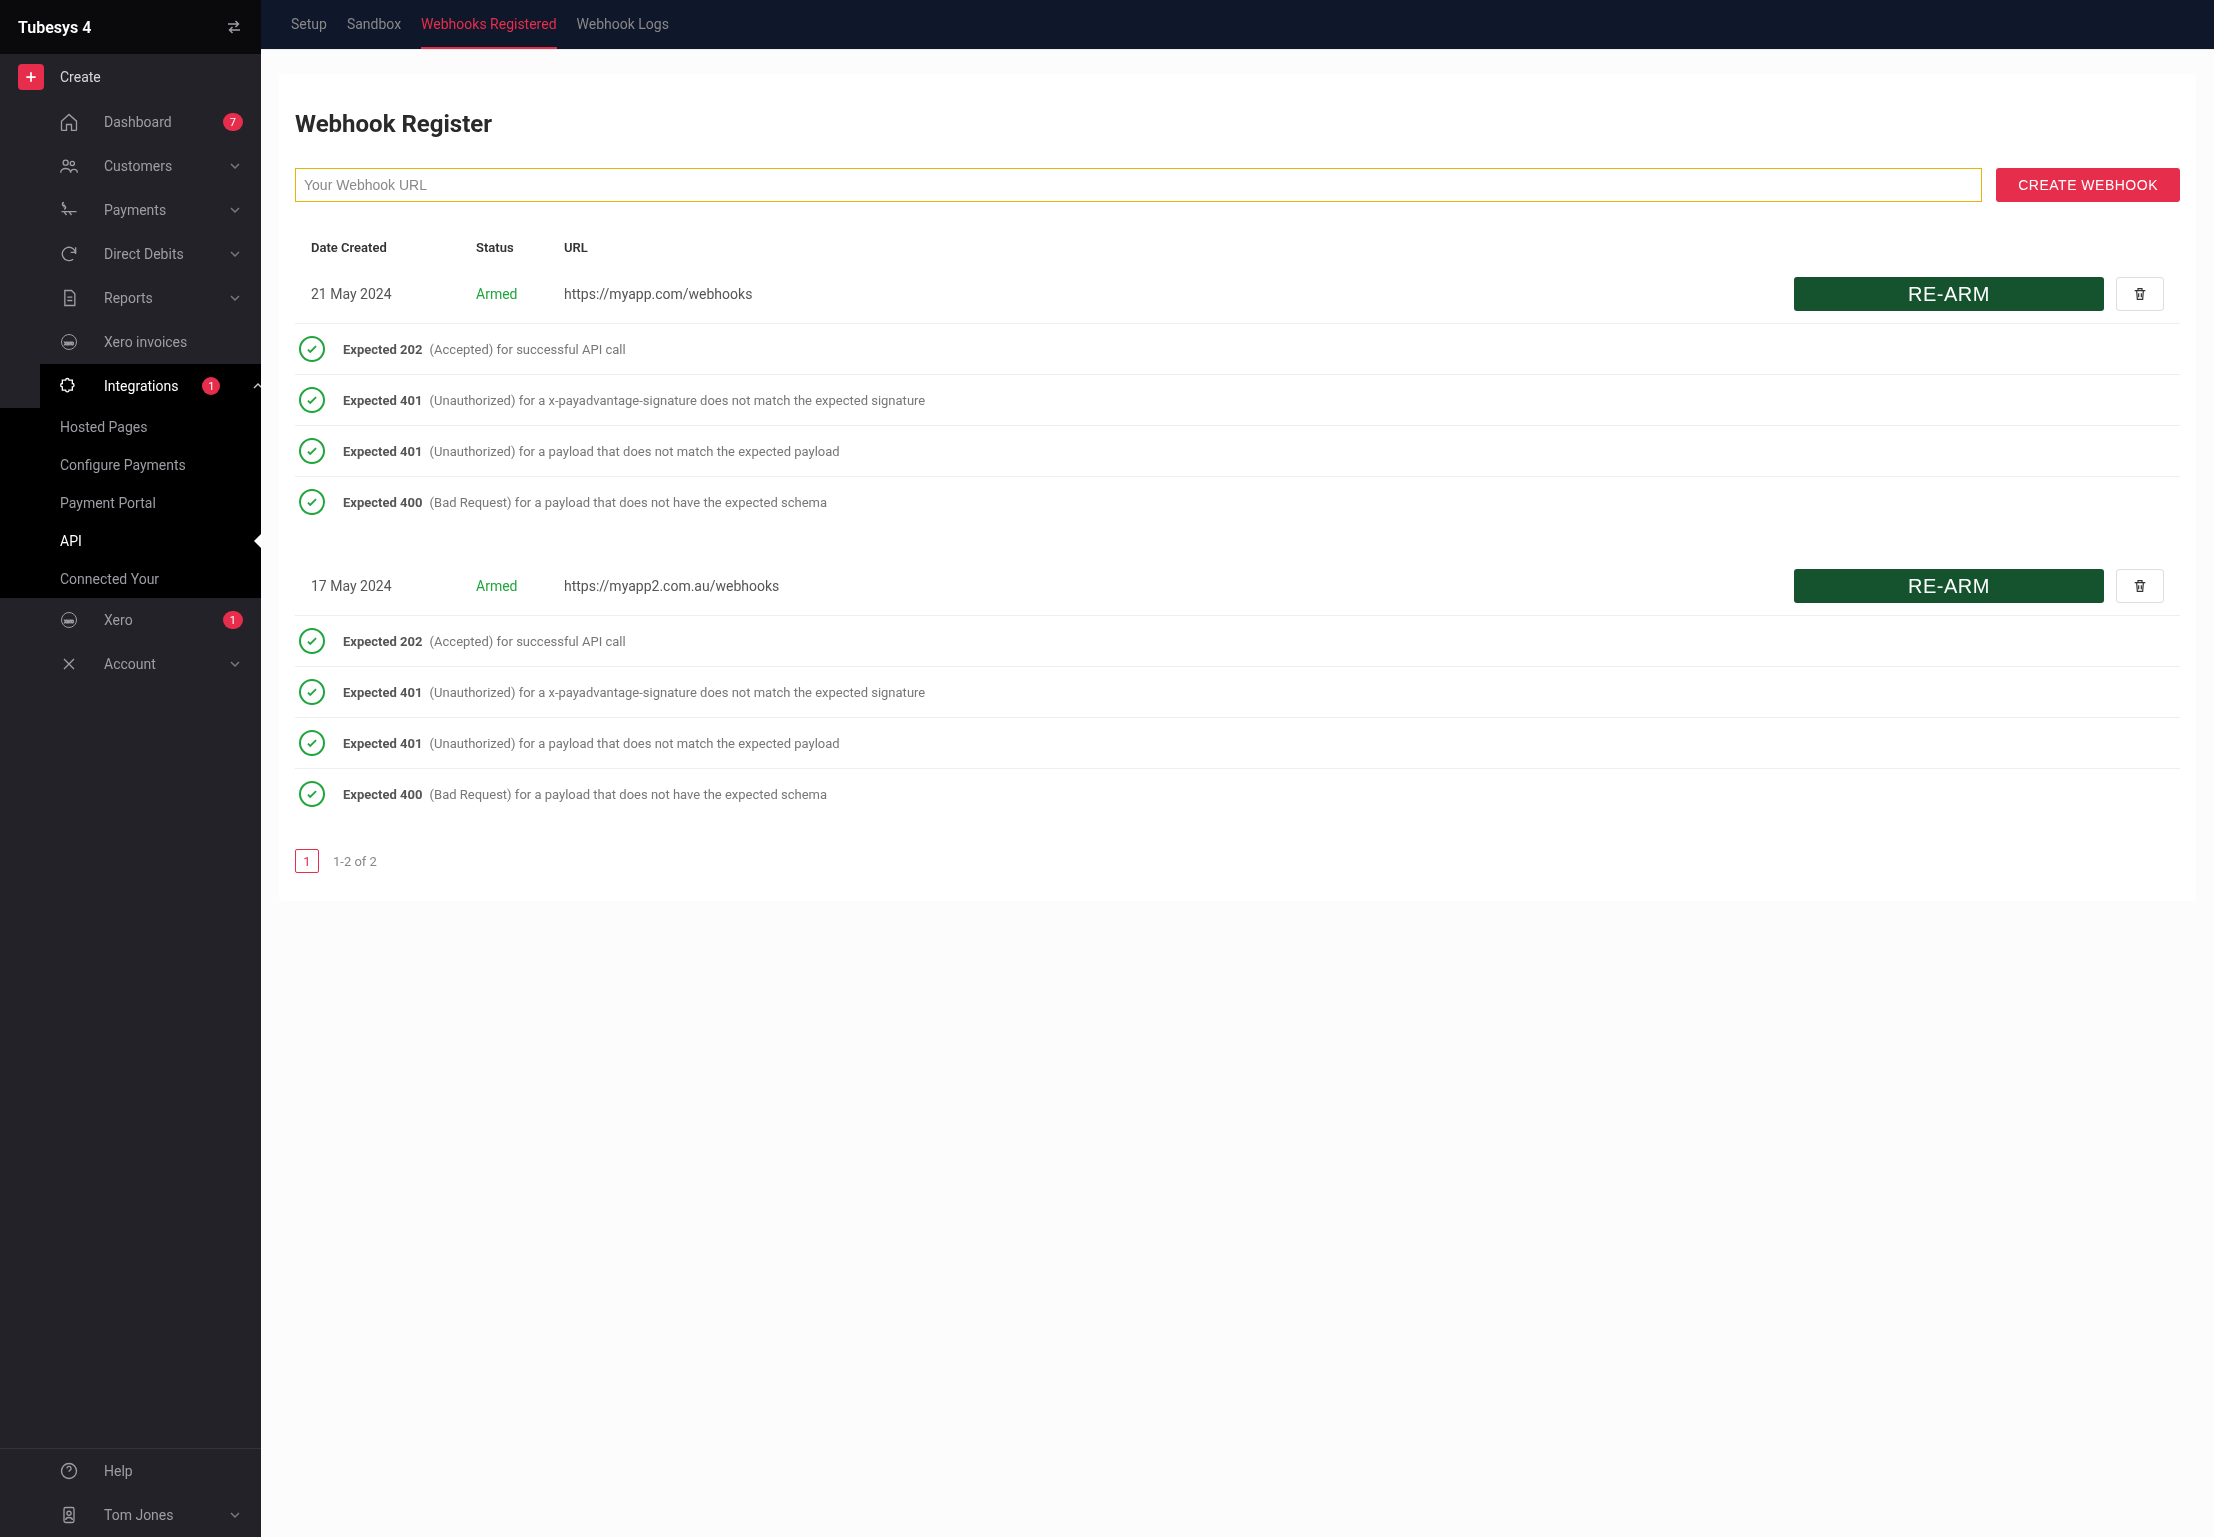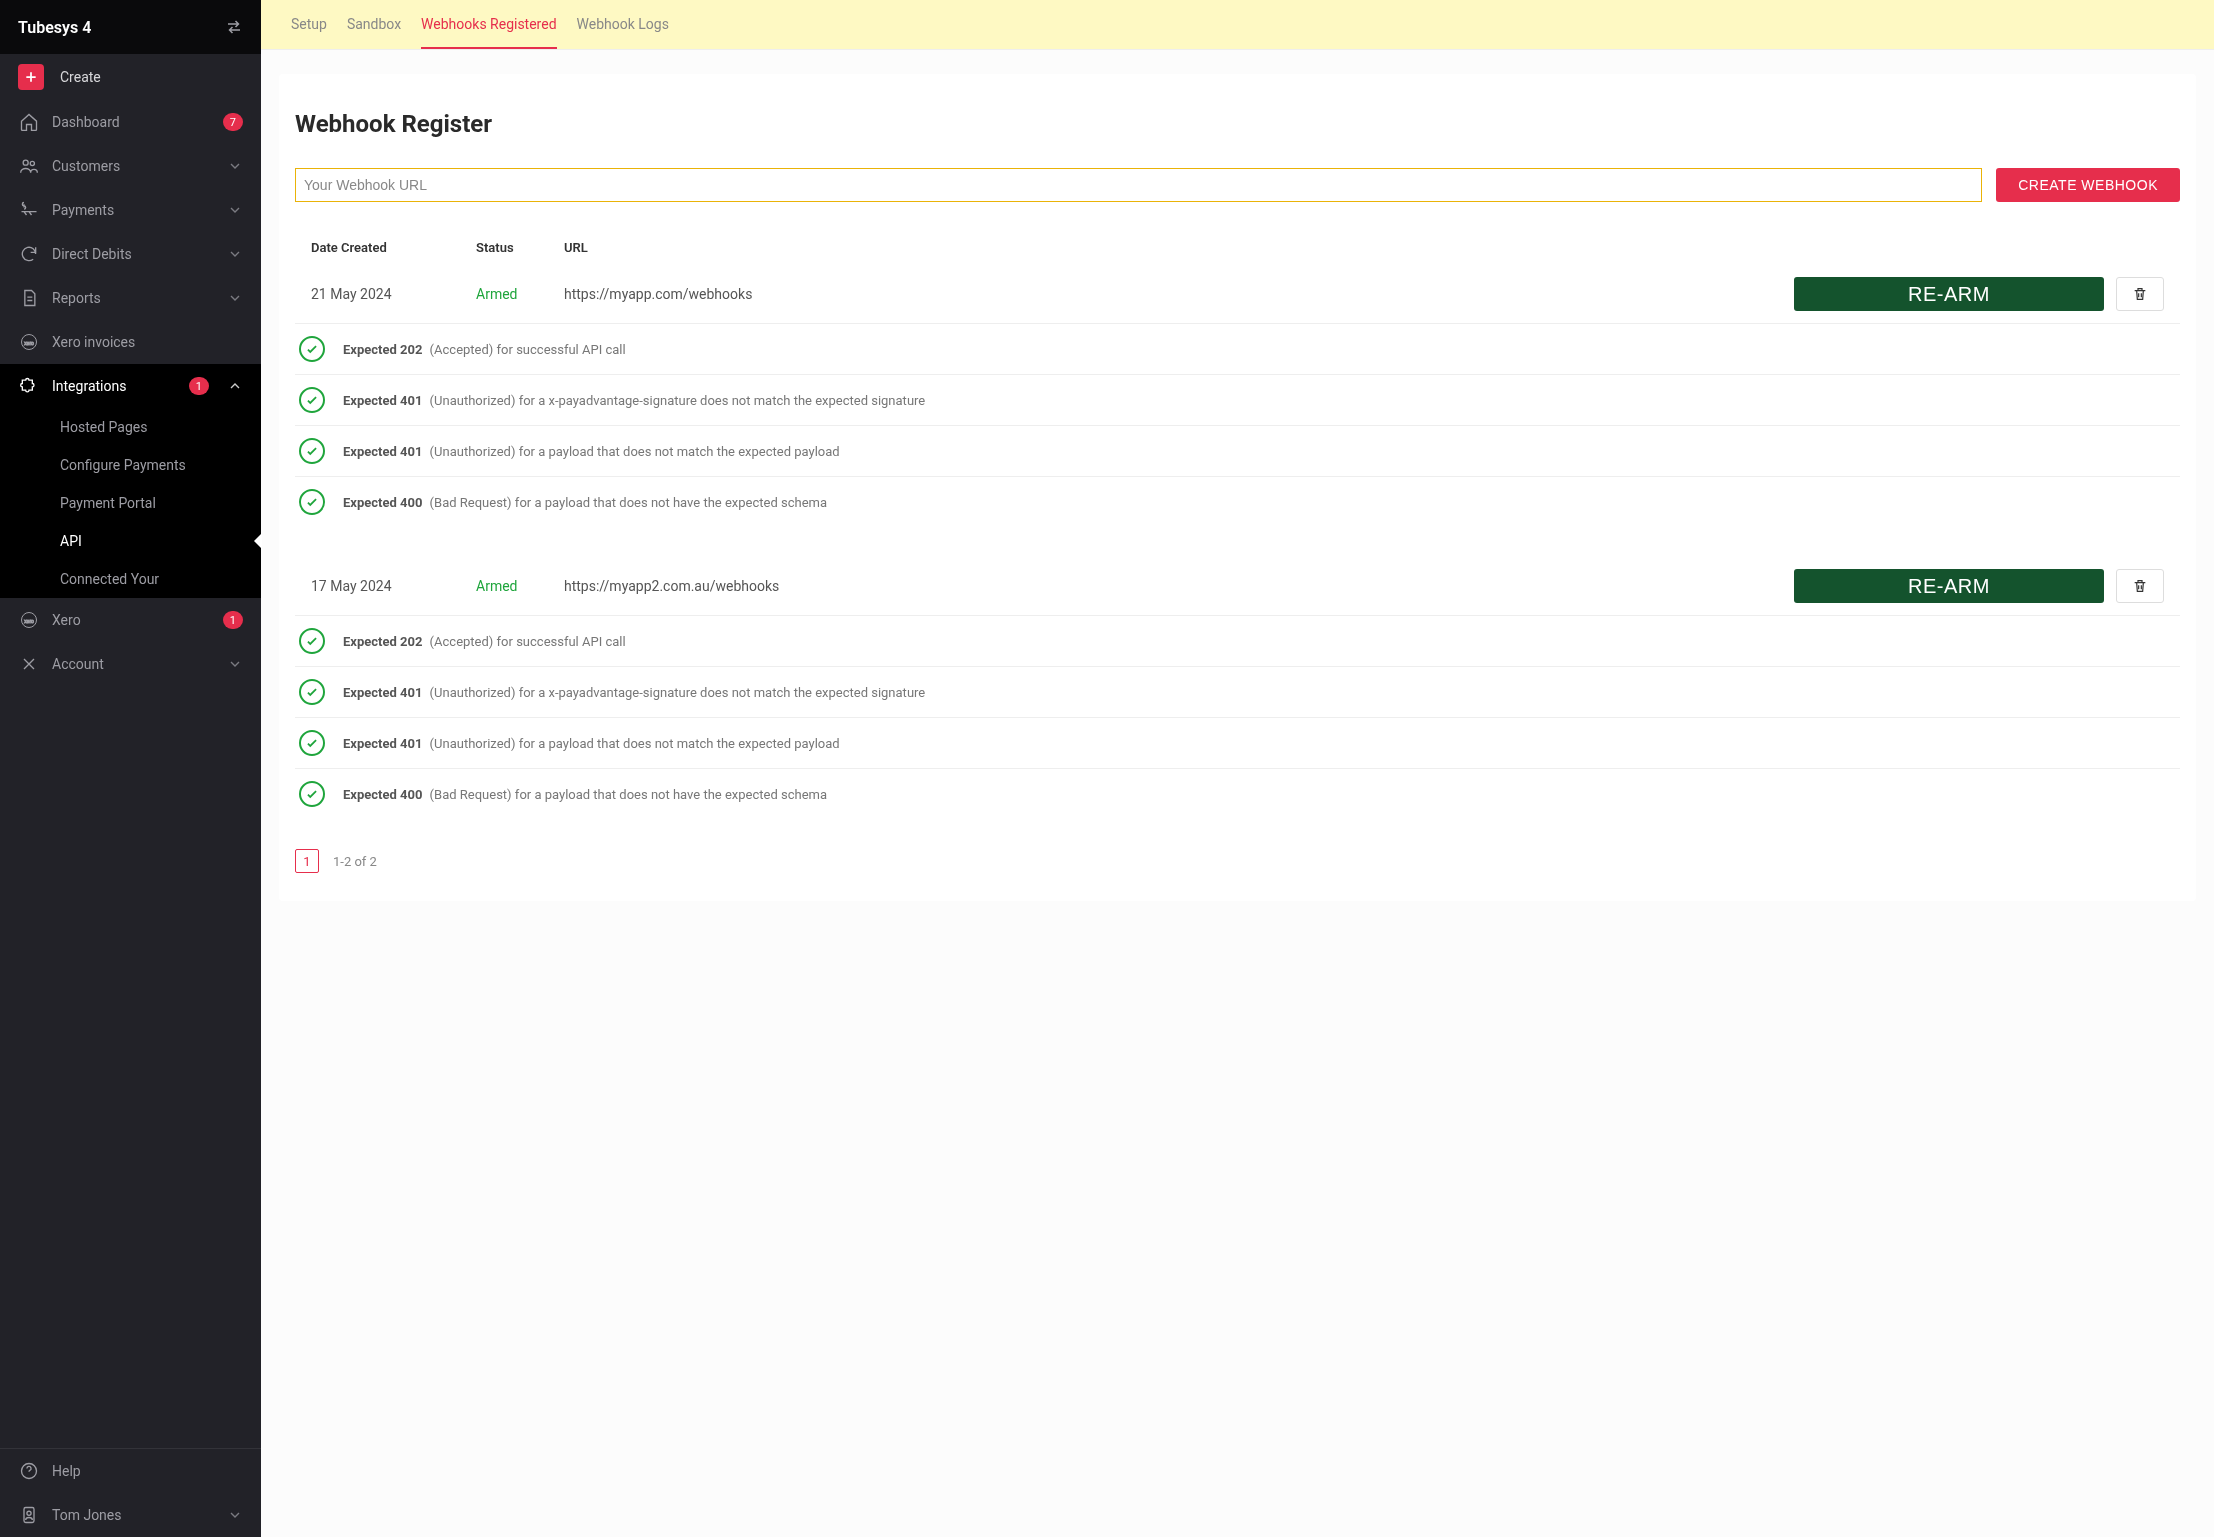--- a/index.html
+++ b/index.html
@@ -24,23 +24,24 @@
     color: #fff;
   }
   .org-name { flex: 1; font-weight: 600; font-size: 16px; }
   .org-swap { width: 18px; height: 18px; }
 
   .nav-row {
     height: 44px;
     display: flex;
     align-items: center;
     padding: 0 18px;
-    gap: 12px;
+    gap: 24px;
     cursor: pointer;
     color: #9d9da4;
+    margin-left: 40px;
   }
   .nav-row .icon { width: 22px; display:flex; align-items:center; justify-content:center; flex-shrink:0; }
   .nav-row .label { flex: 1; font-size: 14px; }
   .nav-row.active-parent { background: #000; color: #fff; }
   .nav-row .chev { width:16px; height:16px; }
 
   .create-row { padding: 10px 18px; display:flex; align-items:center; gap:16px; cursor:pointer; }
   .create-btn {
     width: 26px; height:26px; border-radius:4px;
     background: #e62e4c;
@@ -72,21 +73,21 @@
     border-right:8px solid #fff;
   }
 
   .sidebar-spacer { flex:1; }
   .sidebar-divider { height:1px; background:#333339; margin:0; }
 
   
   .main { flex:1; display:flex; flex-direction:column; background:#fcfcfc; min-width:0; }
   .tabs {
     height:50px; display:flex; align-items:stretch; gap:20px;
-    padding:0 30px; background:#fef9c3; border-bottom:1px solid #eee;
+    padding:0 30px; background:#0f172a; border-bottom:1px solid #eee;
   }
   .tab {
     display:flex; align-items:center; color:#888; font-size:14px;
     cursor:pointer; border-bottom:2px solid transparent;
   }
   .tab.active { color:#e62e4c; border-bottom-color:#e62e4c; }
 
   .content-card {
     margin:24px 18px; background:#fff; border-radius:4px;
     padding:36px 16px 28px;

